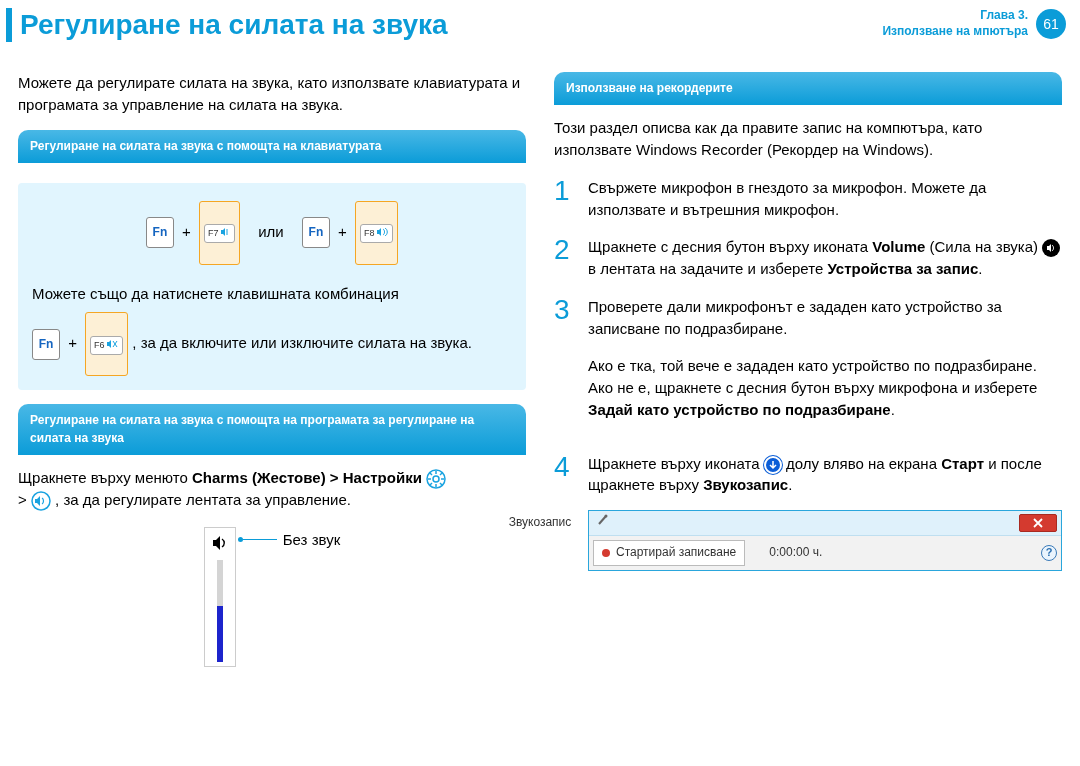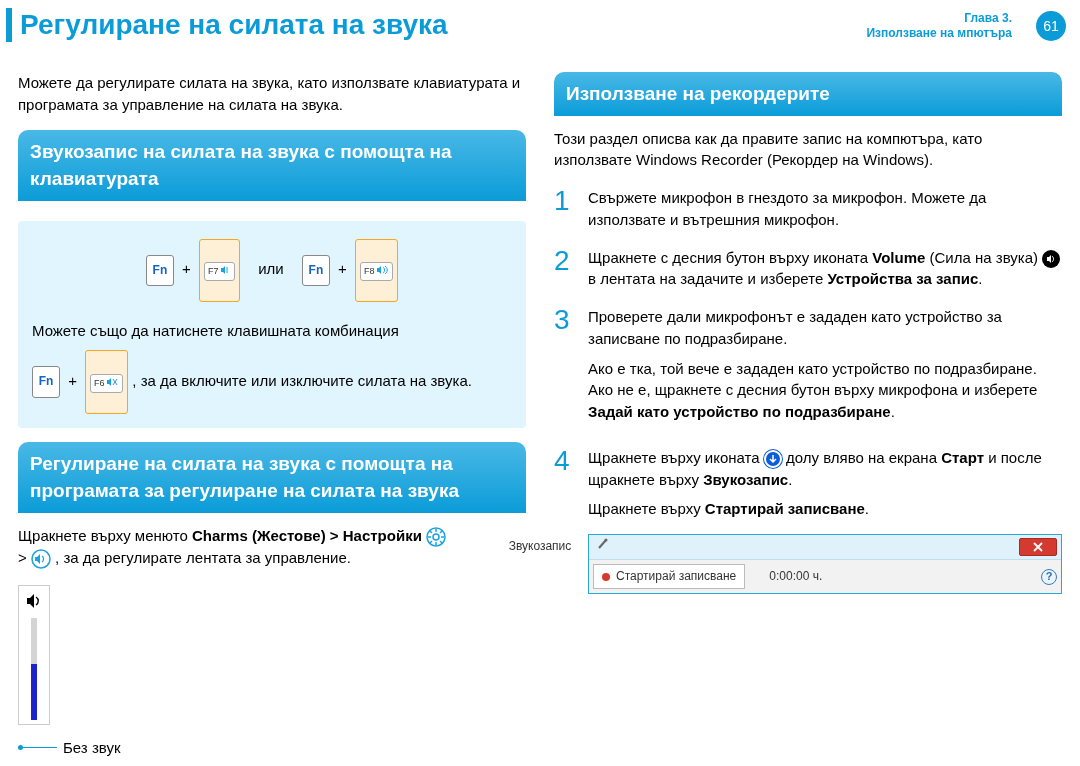--- a/index.html
+++ b/index.html
@@ -7,21 +7,21 @@
     font-family: Arial, sans-serif;
     background: #fff;
     width: 1080px;
     height: 766px;
     position: relative;
     color: #000;
   }
   .header {
     display: flex;
     justify-content: space-between;
-    align-items: flex-end;
+    align-items: flex-start;
     padding: 8px 14px 18px 6px;
     border-bottom-left-radius: 0;
   }
   .title-wrap {
     display: flex;
     align-items: center;
   }
   .title-bar {
     width: 6px;
     height: 34px;
@@ -29,21 +29,21 @@
     margin-right: 8px;
   }
   .title {
     font-size: 28px;
     font-weight: bold;
     color: #0b9cd8;
   }
   .chapter-wrap {
     display: flex;
     align-items: center;
-    gap: 24px;
+    gap: 8px;
   }
   .chapter-text {
     text-align: right;
     font-size: 12px;
     font-weight: bold;
     color: #0b9cd8;
     line-height: 1.3;
   }
   .page-badge {
     background: #0b9cd8;
@@ -60,21 +60,21 @@
     display: flex;
     gap: 28px;
     padding: 12px 18px 10px 18px;
     justify-content: flex-end;
   }
   .col { flex: 1; font-size: 15px; line-height: 1.45; }
   .section-head {
     background: linear-gradient(#49b8e6, #0b9cd8);
     color: #fff;
     font-weight: bold;
-    font-size: 19px;
+    font-size: 12px;
     padding: 8px 12px;
     border-radius: 10px 10px 0 0;
     margin-top: 14px;
   }
   .intro { margin-bottom: 6px; }
   .kb-box {
     background: #e1f5fe;
     border-radius: 4px;
     padding: 18px 14px 14px 14px;
     margin-top: 20px;
@@ -90,33 +90,32 @@
     vertical-align: middle;
     min-width: 28px;
     text-align: center;
     position: relative;
   }
   .key.fn { color: #1565c0; font-weight: bold; padding: 6px 0; }
   .key.fkey { background:#fff; padding: 2px 3px; font-size: 9px; color:#333; border:1px solid #aaa; }
   .fkey-wrap { display:inline-block; border:1px solid #f5a623; background:#fdf0d6; padding:20px 4px; border-radius:3px; vertical-align: middle;}
   .plus { margin: 0 4px; }
   .kb-inline .key, .kb-inline .fkey-wrap { vertical-align: middle; }
-  .para { margin: 8px 0; }
+  .para { margin: 16px 0; }
   .para2 { margin-top: 12px; }
   .gear-icon, .speaker-icon, .vol-icon, .down-icon {
     display: inline-block; vertical-align: middle;
   }
   .gear-icon svg, .speaker-icon svg { display:block; }
   .vol-slider-wrap {
     display: flex;
     align-items: flex-start;
     justify-content: center;
-    gap: 10px;
+    gap: 2px;
     margin-top: 16px;
-    flex-direction: column;
   }
   .vol-slider {
     width: 32px;
     height: 140px;
     border: 1px solid #ccc;
     background: #fff;
     display:flex;
     flex-direction: column;
     align-items: center;
     padding: 6px 0 4px 0;
@@ -200,21 +199,21 @@
     </div>
     <div class="page-badge">61</div>
   </div>
 </div>
 
 <div class="columns">
 
   <div class="col">
     <p class="intro">Можете да регулирате силата на звука, като използвате клавиатурата и програмата за управление на силата на звука.</p>
 
-    <div class="section-head">Звукозапис на силата на звука с помощта на клавиатурата</div>
+    <div class="section-head">Регулиране на силата на звука с помощта на клавиатурата</div>
 
     <div class="kb-box">
       <div class="key-row">
         <span class="key fn">Fn</span>
         <span class="plus">+</span>
         <span class="fkey-wrap">
           <span class="key fkey"><span>F7</span>
             <span class="speaker-mini">
               <svg width="10" height="8" viewBox="0 0 10 8">
                   <path d="M0 2h2l2-2v8l-2-2H0z" fill="#1aa3e0"></path>
@@ -350,24 +349,20 @@
         <span>Щракнете върху иконата </span>
         <span class="down-circle">
           <svg width="10" height="10" viewBox="0 0 10 10">
               <path d="M5 1v6 M2 5l3 3 3-3" stroke="#fff" stroke-width="1.5" fill="none"></path>
             </svg>
         </span>
         <span> долу вляво на екрана </span>
         <b>Старт</b>
         <span> и после щракнете върху </span>
         <b>Звукозапис</b>.
-        <p class="para">
-          <span>Щракнете върху </span>
-          <b>Стартирай записване</b>.
-        </p>
 
         <div class="recorder-window">
           <div class="recorder-title">
             <div class="rec-title-left">
               <span>
                 <svg width="12" height="12" viewBox="0 0 12 12">
                     <path d="M2 10L9 2" stroke="#666" stroke-width="2"></path>
                     <circle cx="9" cy="2" r="1.5" fill="#666"></circle>
                   </svg>
               </span>

